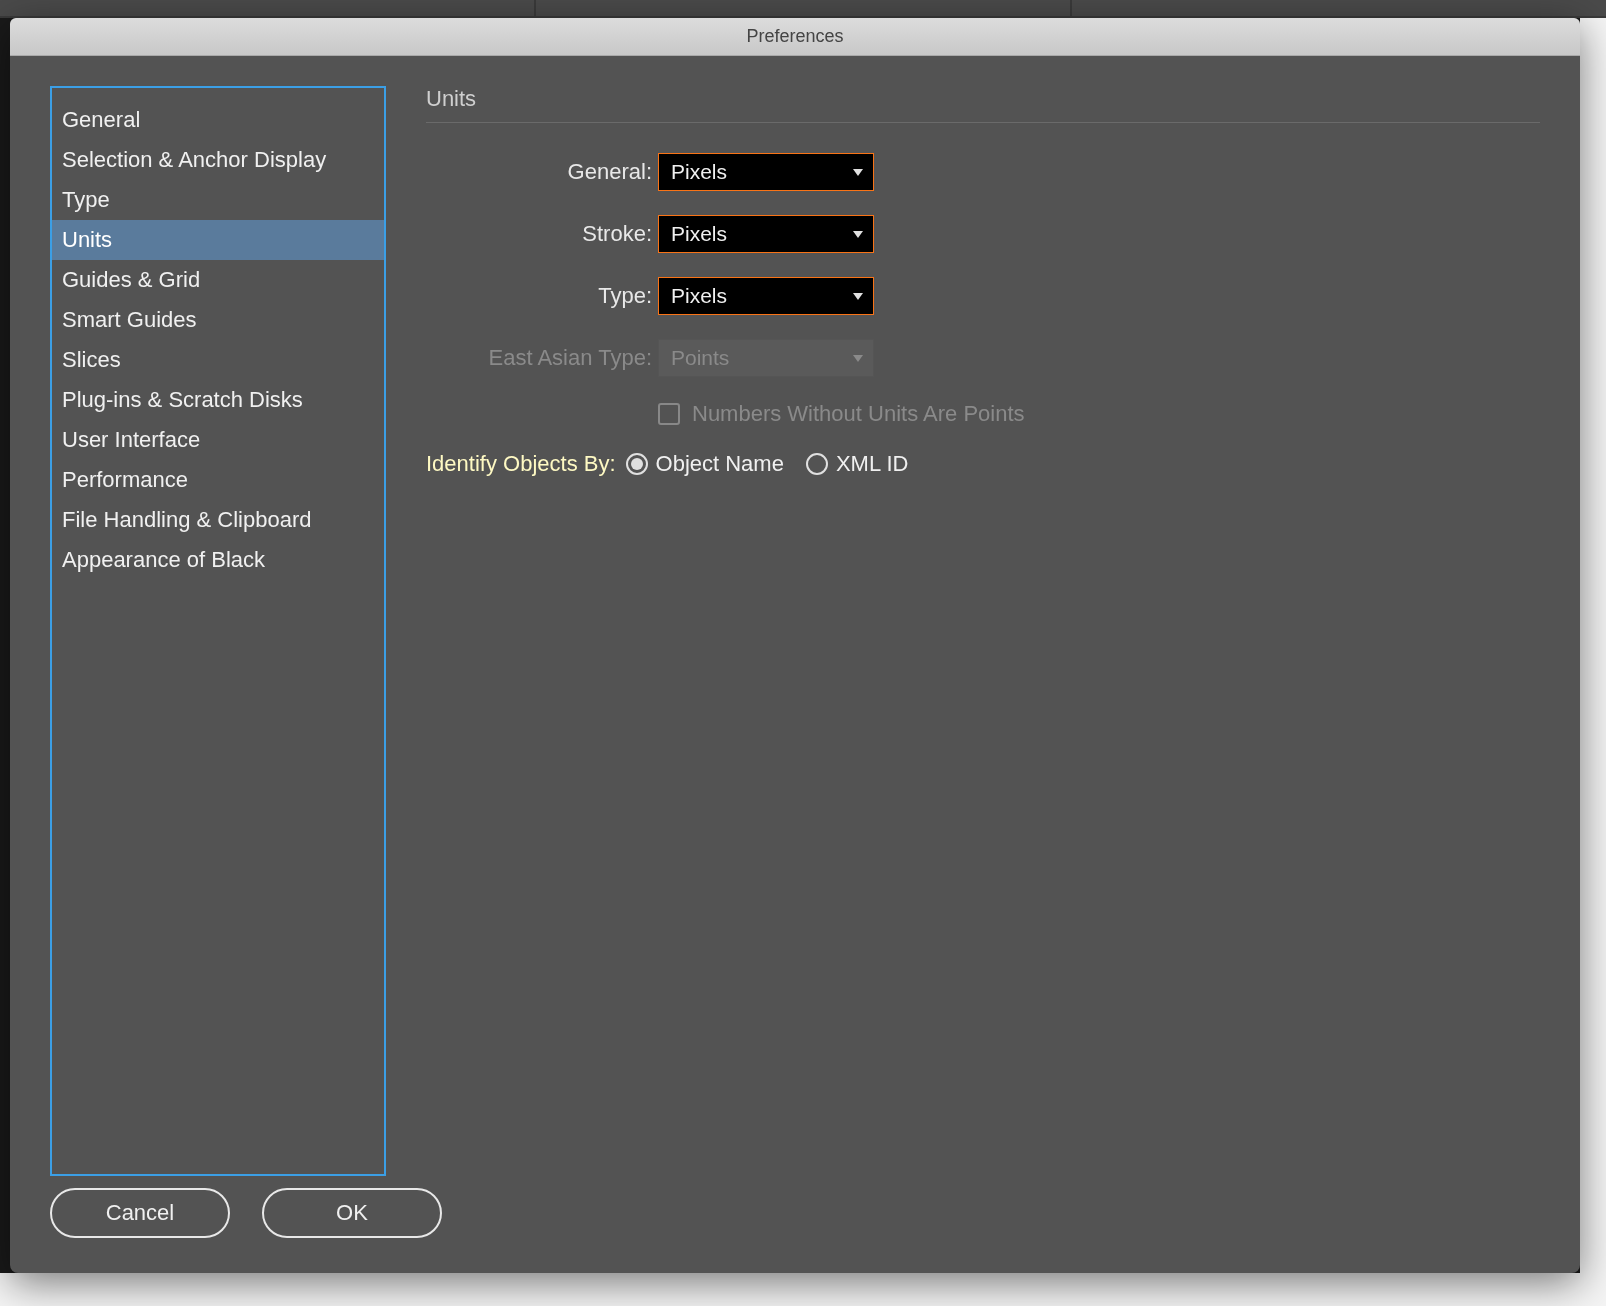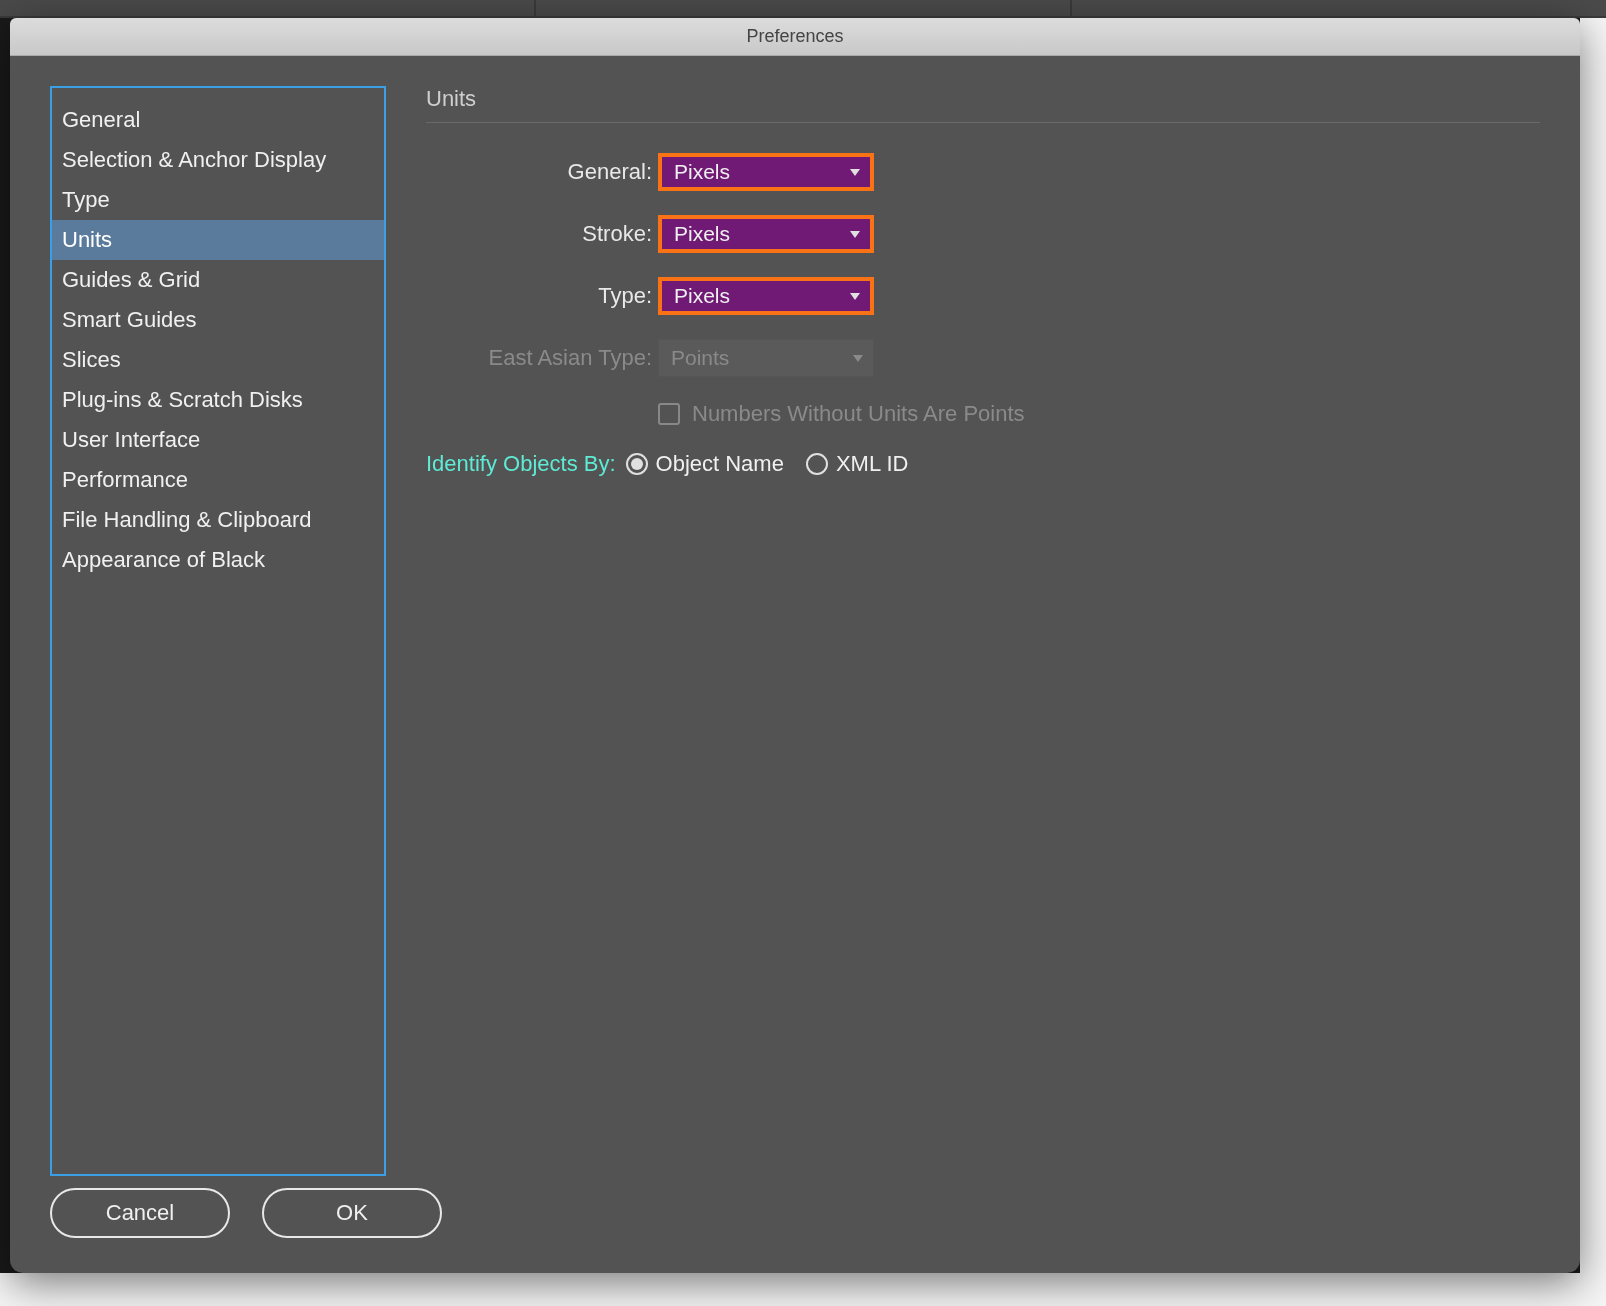--- a/index.html
+++ b/index.html
@@ -37,21 +37,21 @@
       height: 16px;
       flex: 1;
     }
     .dialog {
       position: absolute;
       top: 18px;
       left: 10px;
       width: 1570px;
       height: 1255px;
       background: #535353;
-      border-radius: 13px;
+      border-radius: 8px;
       box-shadow: 0 10px 40px rgba(0,0,0,0.5);
       display: flex;
       flex-direction: column;
     }
     .titlebar {
       height: 38px;
       background: linear-gradient(to bottom, #dcdcdc, #c8c8c8);
       border-top-left-radius: 6px;
       border-top-right-radius: 6px;
       border-bottom: 1px solid #aaa;
@@ -119,22 +119,22 @@
       padding-right: 6px;
       font-size: 22px;
       color: #e8e8e8;
     }
     .form-label.disabled {
       color: #8a8a8a;
     }
     .select {
       width: 216px;
       height: 38px;
-      background: #701a75;
-      border: 4px solid #f97316;
+      background: #000000;
+      border: 1px solid #f97316;
       display: flex;
       align-items: center;
       justify-content: space-between;
       padding: 0 10px 0 12px;
       color: #f0f0f0;
       font-size: 21px;
       cursor: pointer;
     }
     .select.disabled {
       background: #5a5a5a;
@@ -169,21 +169,21 @@
       font-size: 22px;
       color: #8a8a8a;
     }
     .radio-row {
       display: flex;
       align-items: center;
       gap: 10px;
     }
     .radio-label-lead {
       font-size: 22px;
-      color: #5eead4;
+      color: #fef9c3;
     }
     .radio-group {
       display: flex;
       align-items: center;
       gap: 22px;
       text-align: right;
     }
     .radio-option {
       display: flex;
       align-items: center;

